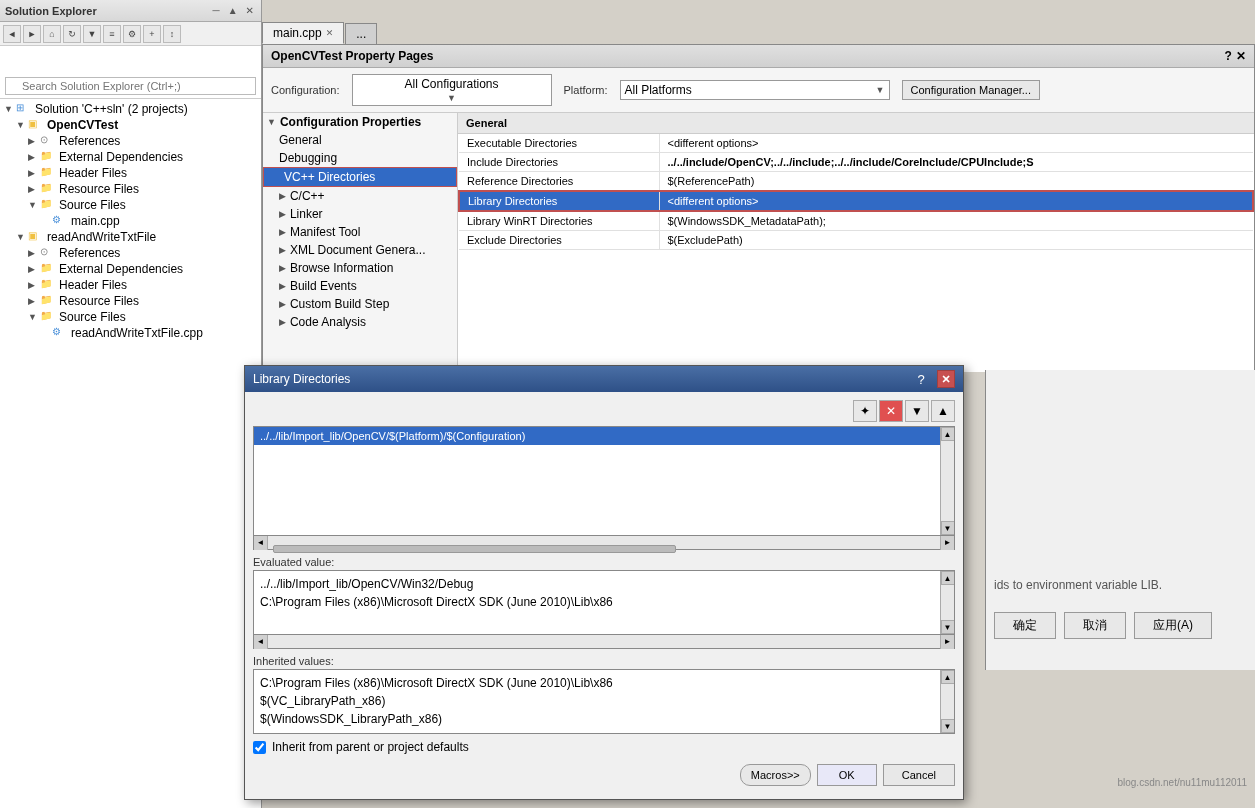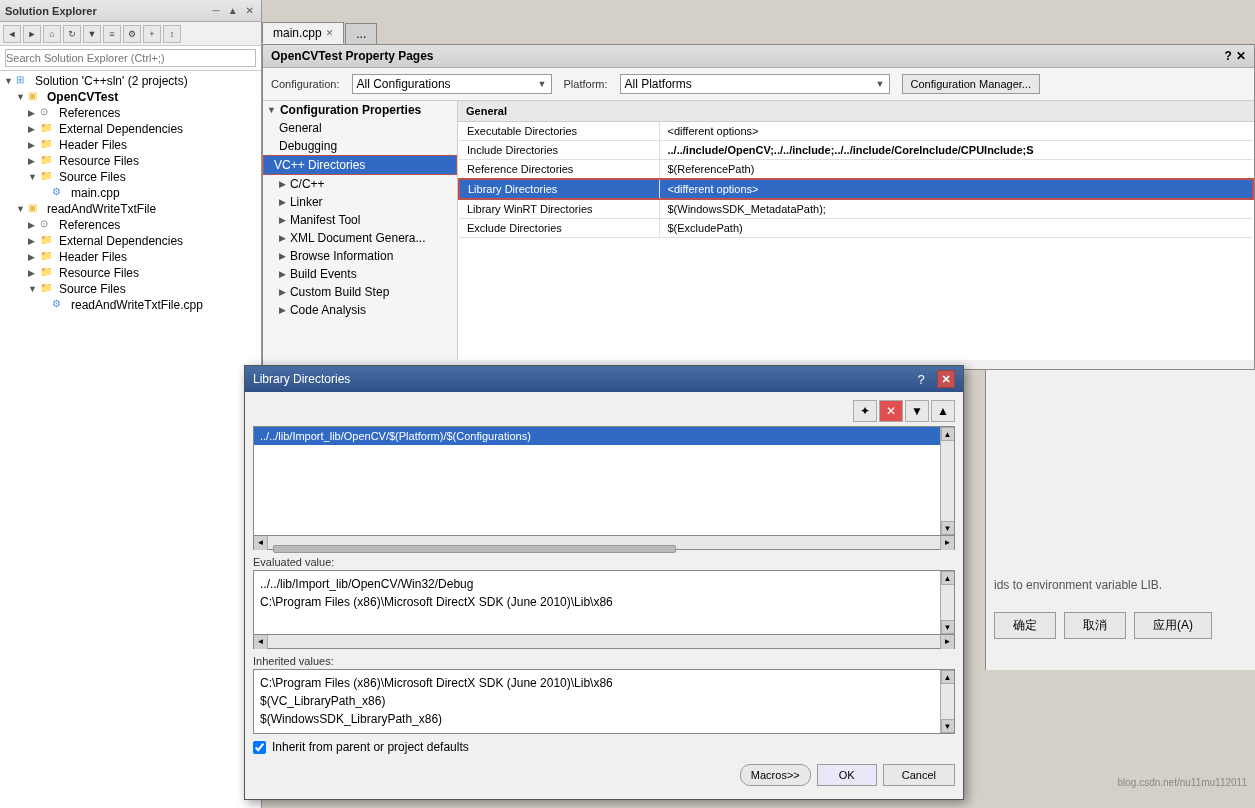--- a/index.html
+++ b/index.html
@@ -43,22 +43,22 @@
       border: 1px solid #bbb;
       display: flex; align-items: center; justify-content: center;
       cursor: pointer; font-size: 9px; color: #444;
     }
     .se-search {
       padding: 3px 5px;
       border-bottom: 1px solid #ccc;
       background: #fff;
     }
     .se-search input {
-      width: 100%; border: 1px solid #bbb; padding: 2px 0;
-      font-size: 11px; color: #999; background: #fff;
+      width: 100%; border: 1px solid #bbb; padding: 2px 16px;
+      font-size: 11px; color: #999; background: #fff; margin-top: 28px;
     }
     .se-tree {
       flex: 1;
       overflow-y: auto;
       overflow-x: hidden;
       background: #fff;
       padding: 2px 0;
     }
     .tree-item {
       padding: 1px 4px;
@@ -97,21 +97,21 @@
       display: flex; align-items: center; gap: 12px;
       background: #f5f5f5;
       border-bottom: 1px solid #ccc;
     }
     .pp-label { font-size: 11px; color: #333; }
     .pp-select {
       border: 1px solid #999; background: #fff; padding: 2px 4px;
       font-size: 11px; cursor: pointer; display: flex; align-items: center;
       gap: 2px;
     }
-    .pp-select-config { width: 200px; justify-content: space-between; }
+    .pp-select-config { width: 200px; justify-content: space-between; flex-direction: column; }
     .pp-select-platform { width: 270px; justify-content: space-between; }
     .pp-select-arrow { font-size: 9px; color: #555; }
     .pp-config-mgr-btn {
       border: 1px solid #999; background: #e8e8e8; padding: 3px 8px;
       cursor: pointer; font-size: 11px;
     }
     .pp-body {
       display: flex;
       height: calc(100% - 65px);
     }
@@ -390,21 +390,21 @@
       <div class="pp-tree-item header" style="padding-left:4px;">
         <span class="pp-arrow">▼</span>
         <span>Configuration Properties</span>
       </div>
       <div class="pp-tree-item" style="padding-left:16px;">
         <span>General</span>
       </div>
       <div class="pp-tree-item" style="padding-left:16px;">
         <span>Debugging</span>
       </div>
-      <div class="pp-tree-item selected" style="padding-left:10px; border:1px solid #c05050; background:#316ac5;">
+      <div class="pp-tree-item selected" style="padding-left:20px; border:1px solid #c05050; background:#316ac5;">
         <span>VC++ Directories</span>
       </div>
       <div class="pp-tree-item" style="padding-left:16px;">
         <span class="pp-arrow">▶</span>
         <span>C/C++</span>
       </div>
       <div class="pp-tree-item" style="padding-left:16px;">
         <span class="pp-arrow">▶</span>
         <span>Linker</span>
       </div>
@@ -485,21 +485,21 @@
       </div>
       <div class="dialog-tool-btn">
         <span>▼</span>
       </div>
       <div class="dialog-tool-btn">
         <span>▲</span>
       </div>
     </div>
     <div style="border:1px solid #888; background:#fff; position:relative; height:110px; overflow:hidden;">
       <div style="margin-right:14px;">
-        <div class="dialog-list-item selected">../../lib/Import_lib/OpenCV/$(Platform)/$(Configurations)</div>
+        <div class="dialog-list-item selected">../../lib/Import_lib/OpenCV/$(Platform)/$(Configuration)</div>
         <div style="height:50px;"></div>
       </div>
       <div class="dialog-scrollbar">
         <div class="dialog-scroll-btn">▲</div>
         <div style="flex:1;background:#e8e8e8;"></div>
         <div class="dialog-scroll-btn">▼</div>
       </div>
     </div>
 
     <div style="height:14px;background:#e8e8e8;border:1px solid #888;border-top:none;display:flex;align-items:center;">

